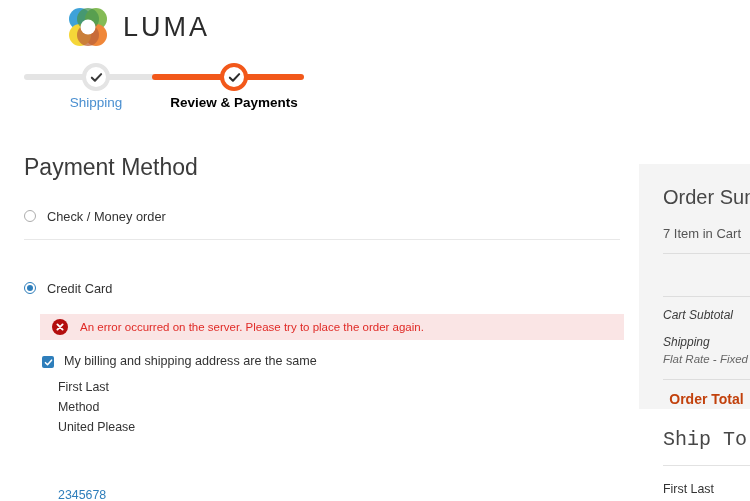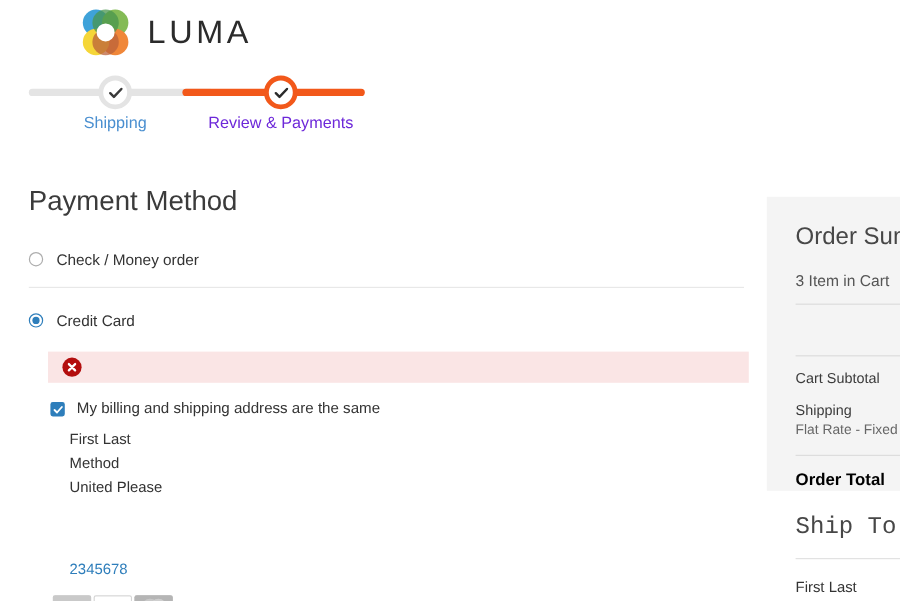--- a/index.html
+++ b/index.html
@@ -105,22 +105,22 @@
     left: 50%;
     transform: translateX(-50%);
     white-space: nowrap;
     font-size: 13.5px;
   }
   .step-label.done {
     color: #4a8fd0;
     font-weight: 400;
   }
   .step-label.active {
-    color: #6d28d9;
-    font-weight: 400;
+    color: #000000;
+    font-weight: 700;
   }
   #step-shipping { left: 50px; width: 92px; }
   #step-review   { left: 170px; width: 128px; }
 
   
   .main {
     position: absolute;
     left: 0;
     top: 150px;
     width: 640px;
@@ -134,21 +134,21 @@
     line-height: 34px;
   }
 
   .method-row {
     padding-left: 24px;
     display: flex;
     align-items: center;
     height: 20px;
   }
   #method-check { margin-top: 22px; }
-  #method-credit { margin-top: 17px; }
+  #method-credit { margin-top: 38px; }
 
   .radio {
     width: 12px;
     height: 12px;
     border-radius: 50%;
     box-sizing: border-box;
     border: 1px solid #adadad;
     background: #ffffff;
     margin-right: 11px;
     flex: 0 0 auto;
@@ -300,37 +300,39 @@
   .sum-rule {
     height: 1px;
     background: #dddddd;
     width: 95px;
     margin-top: 12px;
   }
   .sum-rule.gap-big { margin-top: 42px; }
   .sum-row {
     margin-top: 10px;
     white-space: nowrap;
+    font-style: italic;
   }
   .sum-label {
     font-size: 12px;
     color: #3b3b3b;
     line-height: 17px;
   }
   .sum-sub {
     font-size: 11.5px;
     color: #666666;
     line-height: 16px;
   }
   .sum-total {
     font-size: 14px;
     font-weight: 700;
-    color: #000000;
+    color: #c2410c;
     margin-top: 11px;
     white-space: nowrap;
+    text-align: center;
   }
 
   .shipto-panel {
     width: 111px;
     padding: 18px 0 0 24px;
     box-sizing: border-box;
     background: #ffffff;
   }
   .shipto-title {
     font-size: 20px;
@@ -412,20 +414,21 @@
     <span class="radio checked"></span>
     <span class="method-label">Credit Card</span>
   </div>
 
   <div class="error-box">
     <span class="error-icon">
       <svg width="10" height="10" viewBox="0 0 10 10">
         <path d="M2.4 2.4 L7.6 7.6 M7.6 2.4 L2.4 7.6" stroke="#ffffff" stroke-width="1.9" stroke-linecap="round"></path>
       </svg>
     </span>
+    <span class="error-text">An error occurred on the server. Please try to place the order again.</span>
   </div>
 
   <div class="billing-row">
     <span class="checkbox">
       <svg width="9" height="9" viewBox="0 0 10 10">
         <path d="M1.6 5.2 L3.9 7.5 L8.4 2.4" stroke="#ffffff" stroke-width="1.7" fill="none" stroke-linecap="round" stroke-linejoin="round"></path>
       </svg>
     </span>
     <span class="billing-label">My billing and shipping address are the same</span>
   </div>
@@ -465,21 +468,21 @@
         <text x="17" y="13" font-family="Liberation Sans, sans-serif" font-size="12.5" font-weight="700" font-style="italic" fill="#1a4f9c" text-anchor="middle" letter-spacing="-0.3">VISA</text>
         <rect x="5" y="13.6" width="24" height="1.6" fill="#f0a02a"></rect>
       </svg>
     </span>
   </div>
 </div>
 
 <div class="sidebar">
   <div class="summary-panel">
     <div class="summary-title">Order Sum</div>
-    <div class="summary-count">3 Item in Cart</div>
+    <div class="summary-count">7 Item in Cart</div>
     <div class="sum-rule"></div>
     <div class="sum-rule gap-big"></div>
     <div class="sum-row">
       <div class="sum-label">Cart Subtotal</div>
     </div>
     <div class="sum-row">
       <div class="sum-label">Shipping</div>
       <div class="sum-sub">Flat Rate - Fixed</div>
     </div>
     <div class="sum-rule"></div>

